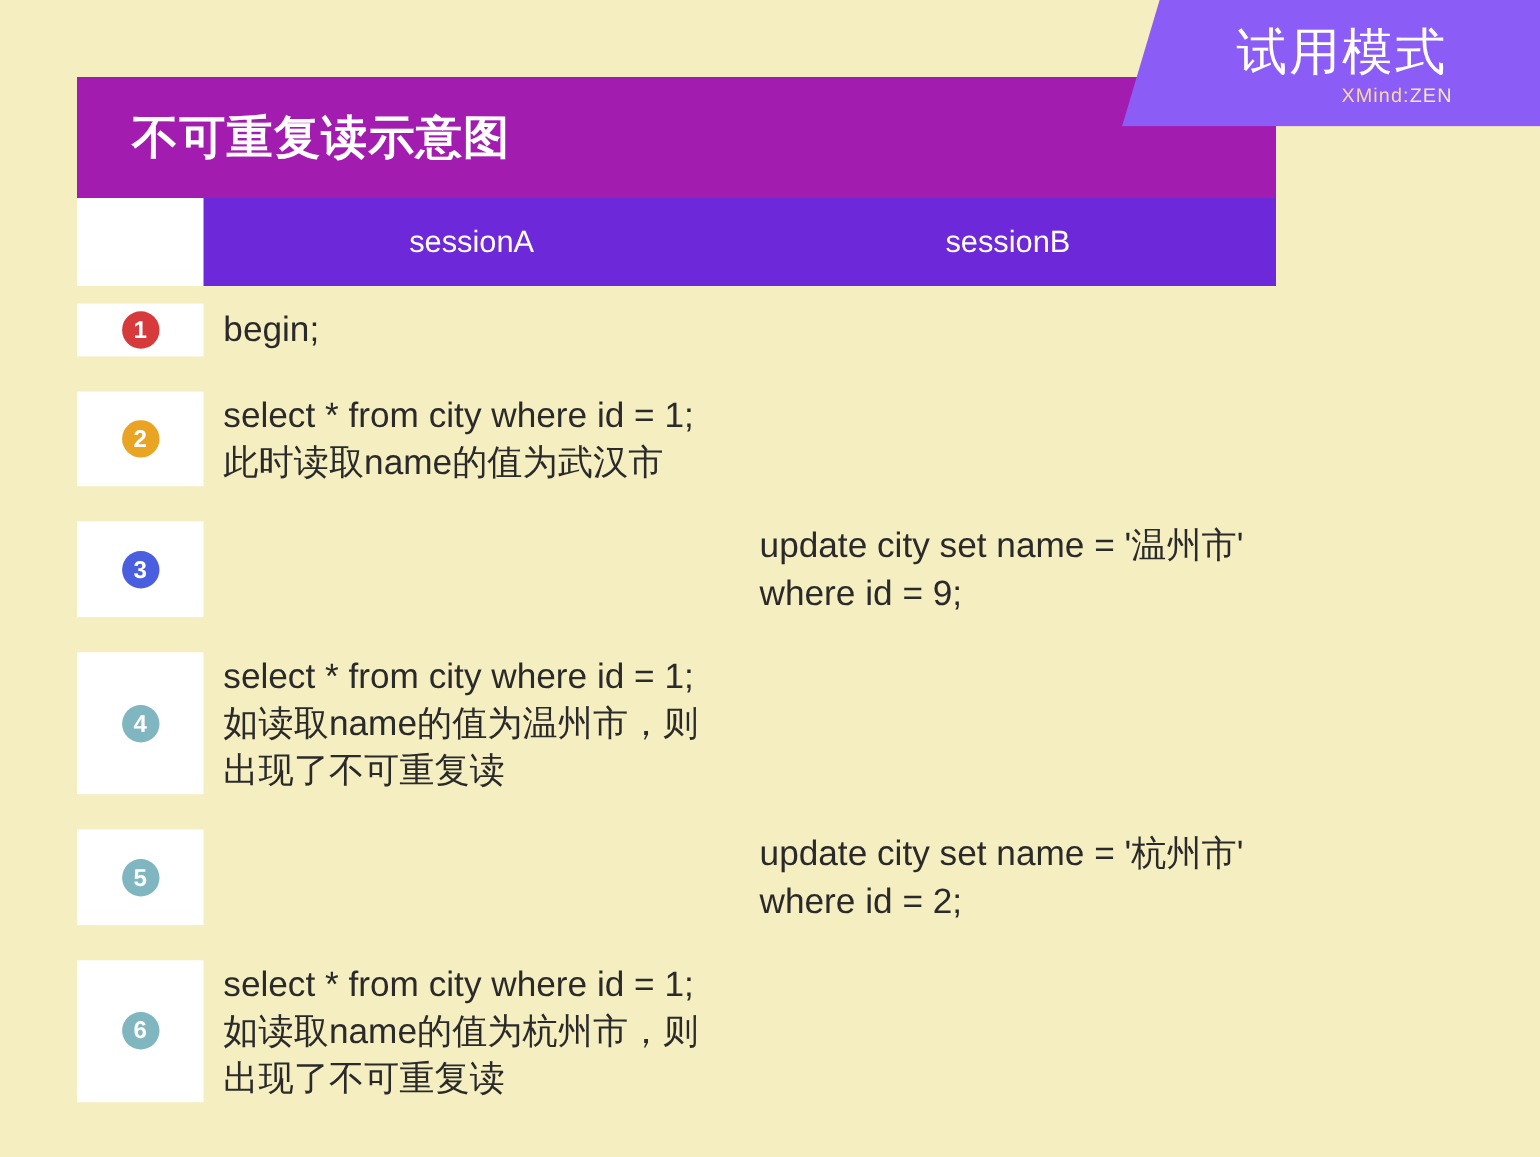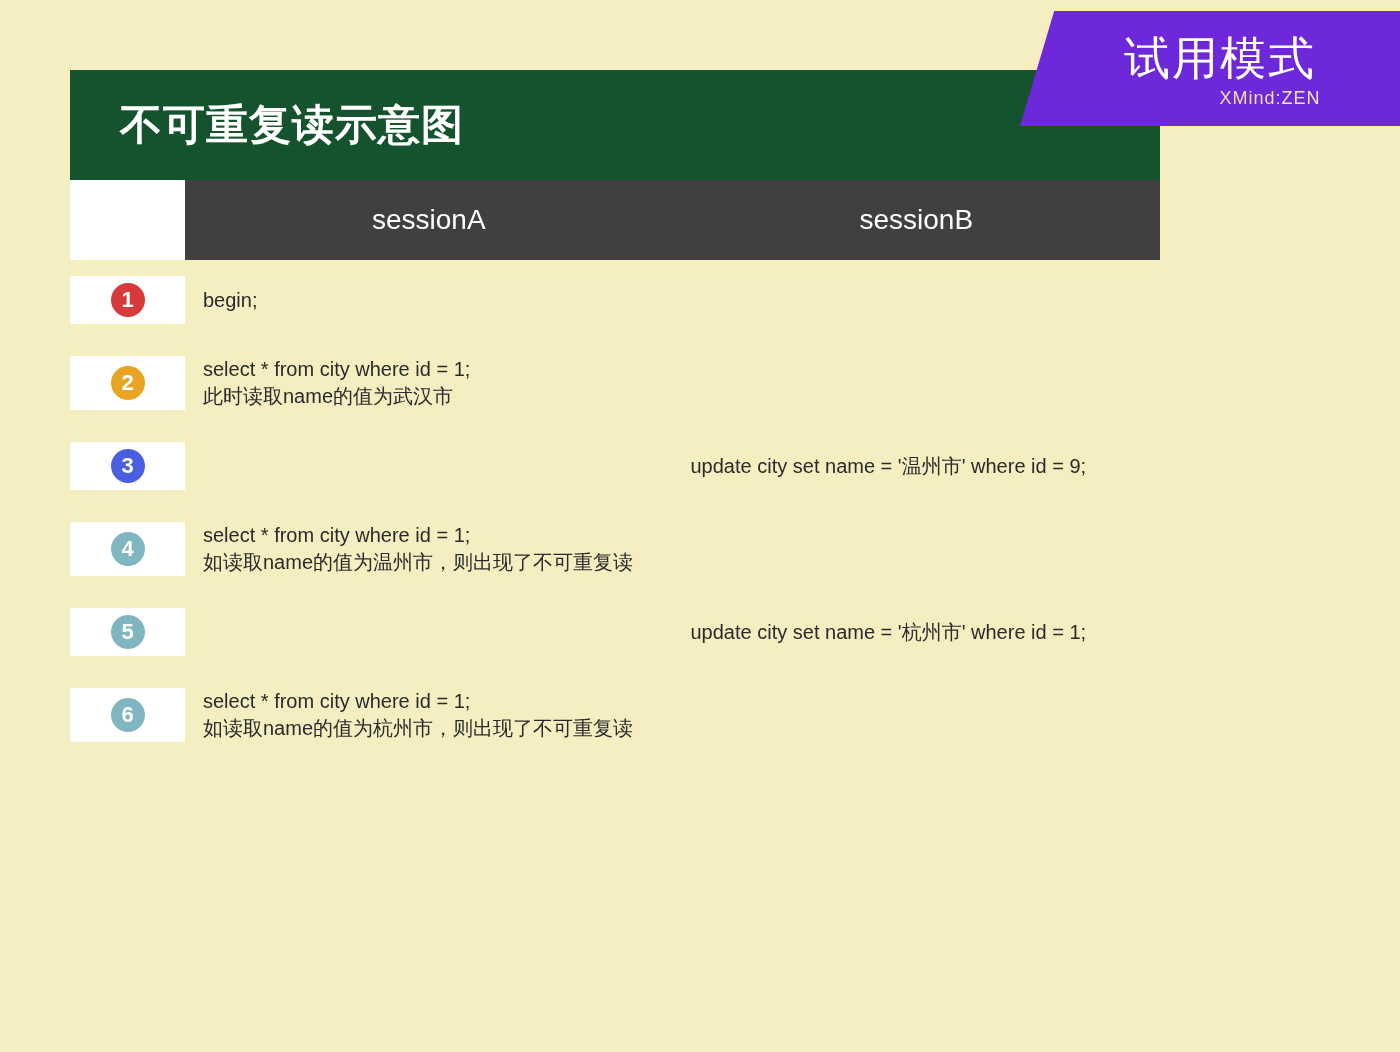--- a/index.html
+++ b/index.html
@@ -5,25 +5,25 @@
   * { box-sizing: border-box; margin: 0; padding: 0; }
   html, body { width: 1400px; height: 1052px; }
   body {
     background: #f5eec1;
     font-family: "Helvetica Neue", Arial, "PingFang SC", "Microsoft YaHei", sans-serif;
     position: relative;
     overflow: hidden;
   }
   .watermark {
     position: absolute;
-    top: 11px;
+    top: 0;
     right: 0;
     width: 380px;
     height: 115px;
-    background: #6d28d9;
+    background: #8b5cf6;
     color: #fff;
     display: flex;
     flex-direction: column;
     align-items: center;
     justify-content: center;
     clip-path: polygon(9% 0, 100% 0, 100% 100%, 0 100%);
     z-index: 10;
   }
   .watermark .wm-text {
     font-size: 46px;
@@ -40,36 +40,36 @@
   }
   .watermark .wm-sub .zen { color: #f3e6c8; font-weight: 400; }
 
   .sheet {
     position: absolute;
     left: 70px;
     top: 70px;
     width: 1090px;
   }
   .title-bar {
-    background: #14532d;
+    background: #a21caf;
     height: 110px;
     display: flex;
     align-items: center;
     padding-left: 50px;
   }
   .title-bar span {
     color: #fff;
     font-size: 42px;
     font-weight: 600;
     letter-spacing: 1px;
   }
   .header-row {
     display: flex;
     height: 80px;
-    background: #404040;
+    background: #6d28d9;
   }
   .header-row .col-step { width: 115px; }
   .header-row .col-a, .header-row .col-b {
     flex: 1;
     display: flex;
     align-items: center;
     justify-content: center;
     color: #fff;
     font-size: 28px;
     font-weight: 400;
@@ -97,21 +97,21 @@
     display: flex;
     align-items: center;
     justify-content: center;
     font-size: 22px;
     font-weight: 700;
   }
   .col-a, .col-b {
     flex: 1;
     padding: 0 18px;
     color: #2a2a2a;
-    font-size: 20px;
+    font-size: 32px;
     line-height: 1.35;
   }
 </style>
 </head>
 <body>
 
 <div class="watermark">
   <div class="wm-text">试用模式</div>
   <div class="wm-sub">
     <span>XMind:</span><span class="zen">ZEN</span>
@@ -156,21 +156,21 @@
         </div>
         <div class="col-a" style="white-space: pre-line;">select * from city where id = 1;
 如读取name的值为温州市，则出现了不可重复读</div>
         <div class="col-b" style="white-space: pre-line;"></div>
       </div>
       <div class="row">
         <div class="col-step">
           <div class="circle" style="background: rgb(127, 182, 191);">5</div>
         </div>
         <div class="col-a" style="white-space: pre-line;"></div>
-        <div class="col-b" style="white-space: pre-line;">update city set name = '杭州市' where id = 1;</div>
+        <div class="col-b" style="white-space: pre-line;">update city set name = '杭州市' where id = 2;</div>
       </div>
       <div class="row">
         <div class="col-step">
           <div class="circle" style="background: rgb(127, 182, 191);">6</div>
         </div>
         <div class="col-a" style="white-space: pre-line;">select * from city where id = 1;
 如读取name的值为杭州市，则出现了不可重复读</div>
         <div class="col-b" style="white-space: pre-line;"></div>
       </div>
     </div>

